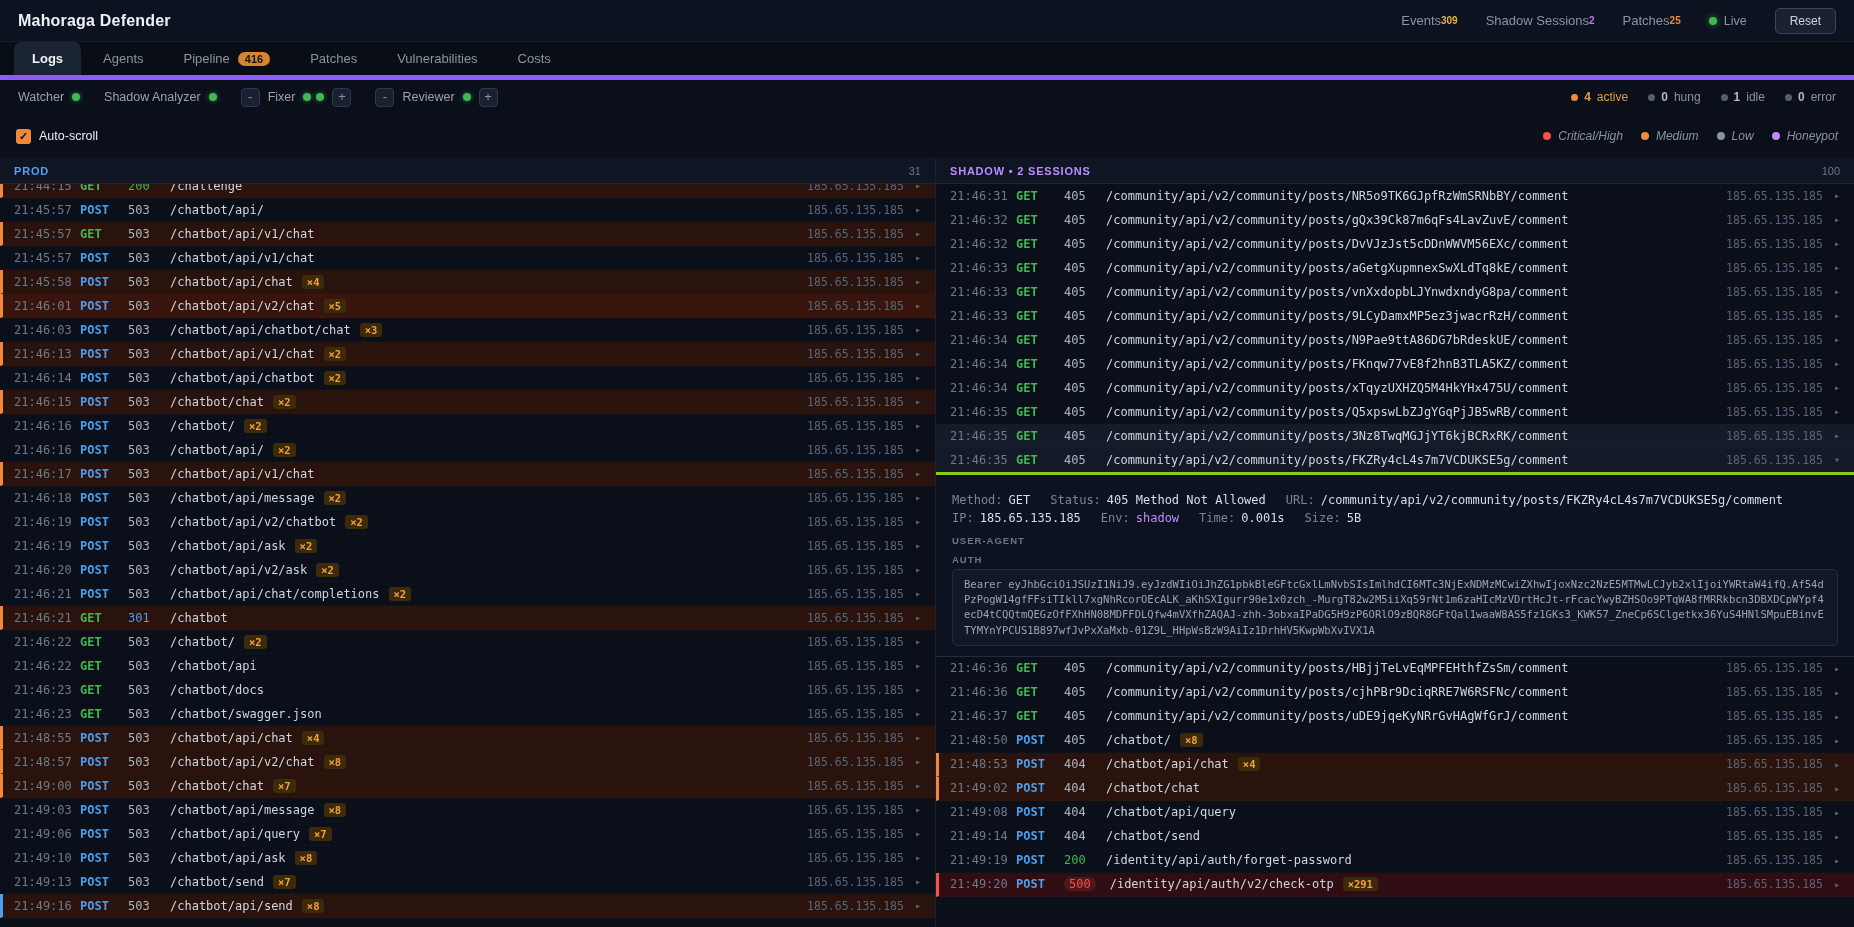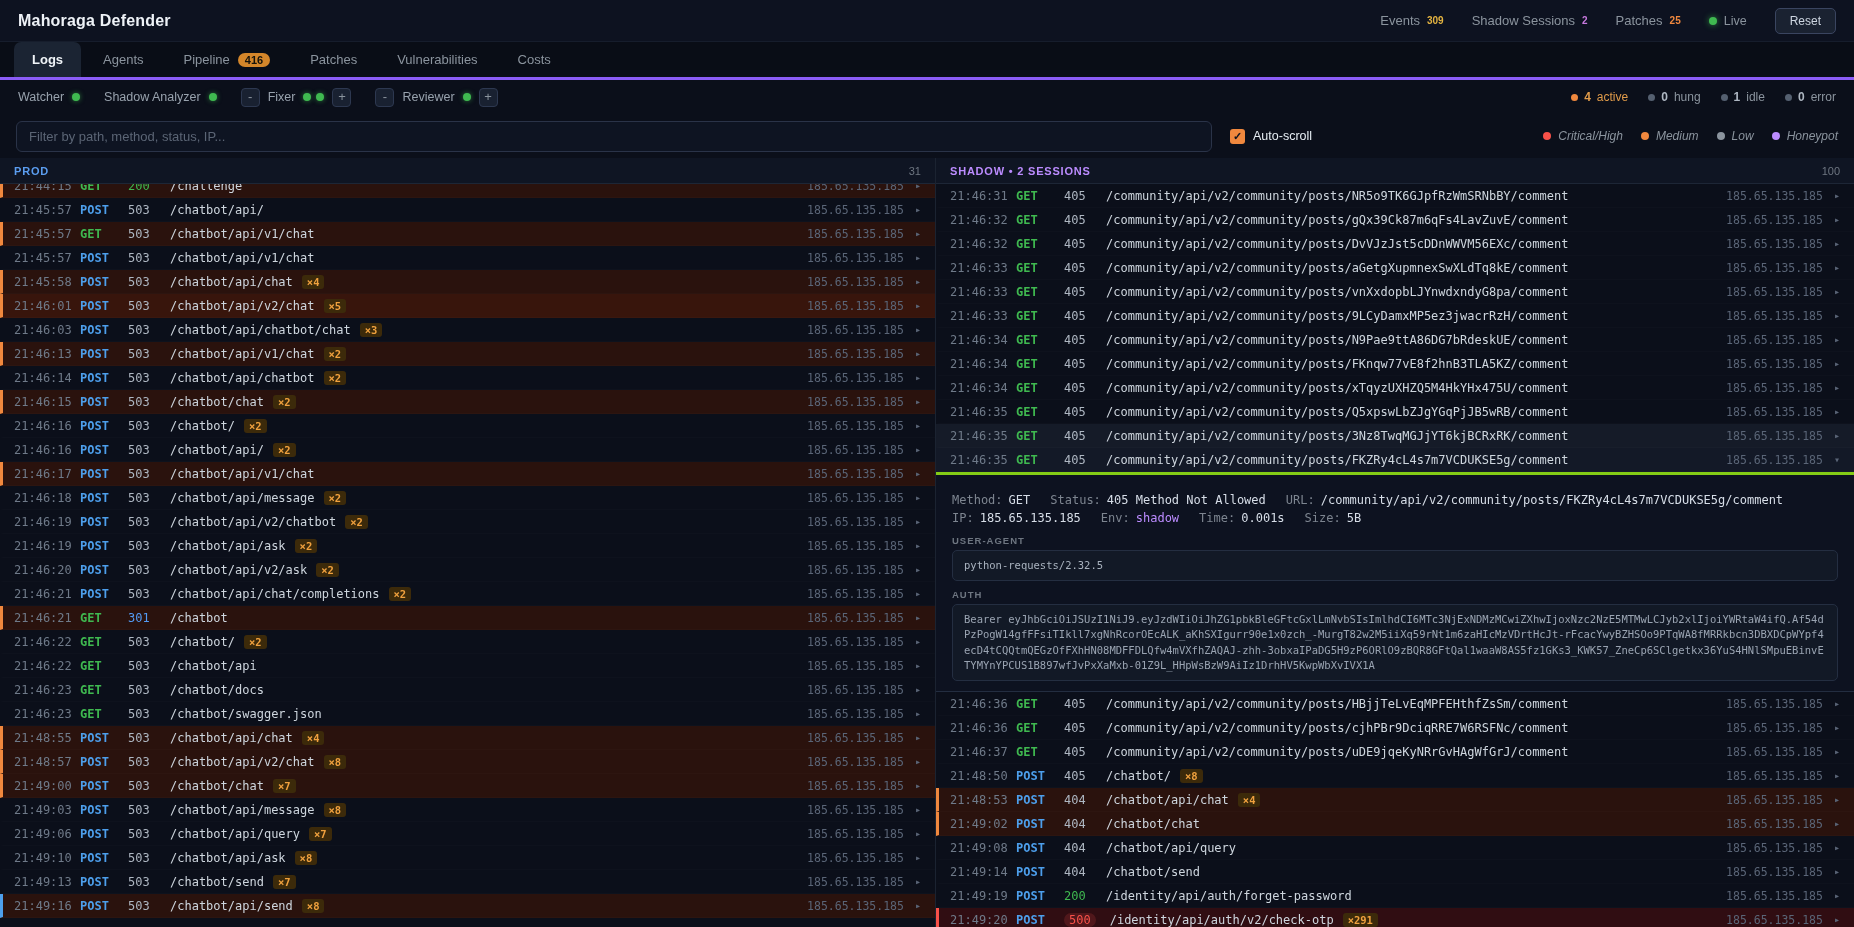--- a/index.html
+++ b/index.html
@@ -8,33 +8,33 @@
     background:#0b0f1a; color:#c9d1d9;
     font-family:"Liberation Sans", sans-serif; font-size:13px;
   }
   .dot { width:8px; height:8px; border-radius:50%; display:inline-block; flex:none; }
 
   
   .topbar { height:42px; display:flex; align-items:center; padding:0 18px;
     background:#0d1220; border-bottom:1px solid #161d2c; }
   .app-title { font-size:16px; font-weight:700; color:#eef2f7; letter-spacing:.2px; }
   .topbar-right { margin-left:auto; display:flex; align-items:center; gap:28px; }
-  .stat { display:flex; align-items:center; gap:7px; color:#8b949e; font-size:13px; }
+  .stat { display:flex; align-items:center; color:#8b949e; font-size:13px; }
   .stat-value { font-weight:700; font-size:10px; }
   .sv-0 { color:var(--count-events,#e3b341); }
   .sv-1 { color:var(--count-shadow,#c678dd); }
   .sv-2 { color:var(--count-patches,#f0883e); }
   .live { display:flex; align-items:center; gap:7px; color:#8b949e; font-size:12.5px; }
   .dot-green { background:var(--live-green,#3fb950); box-shadow:0 0 6px rgba(63,185,80,.7); }
   .reset-btn { background:#1a2231; border:1px solid #3a4560; border-radius:5px; color:#cdd5e0;
     font-size:12px; padding:5px 14px; font-family:inherit; cursor:pointer; }
 
   
   .tabbar { height:38px; background:#090d16; display:flex; align-items:stretch;
-    padding:0 14px; border-bottom:3px solid #8b5cf6; gap:4px; }
+    padding:0 14px; border-bottom:5px solid #8b5cf6; gap:4px; }
   .tab { display:flex; align-items:center; gap:8px; padding:0 18px; font-size:13px;
     color:#8b949e; border-radius:7px 7px 0 0; cursor:pointer; }
   .tab.active { background:#1b2433; color:#f0f4f8; font-weight:600; }
   .tab-badge { background:var(--badge-orange,#d4862a); color:#15120a; font-weight:700;
     font-size:11px; border-radius:9px; padding:1px 7px; }
 
   
   .toolbar { height:34px; display:flex; align-items:center; gap:24px; padding:0 18px; background:#0b0f1a; }
   .agent { display:flex; align-items:center; gap:8px; font-size:12.5px; color:#98a2ad; }
   .agent-dots { display:flex; gap:5px; align-items:center; }
@@ -225,21 +225,20 @@
   </div>
       <div class="tstat t-error">
     <span class="dot"></span>
     <span class="tstat-value">0</span>
     <span class="tstat-label">error</span>
   </div>
     </div>
 </div>
 
 <div class="filterbar">
-  <input class="filter-input" type="text" placeholder="Filter by path, method, status, IP..." style="">
   <div class="autoscroll">
     <span class="checkbox">✓</span>
     <span>Auto-scroll</span>
   </div>
   <div class="legend">
       <div class="legend-item">
     <span class="dot lg-critical"></span>
     <span>Critical/High</span>
   </div>
       <div class="legend-item">
@@ -706,21 +705,20 @@
     <span class="c-spacer"></span>
     <span class="c-ip">185.65.135.185</span>
     <span class="c-caret">▾</span>
   </div>
         </div>
 
       <div class="detail">
         <div class="detail-meta"><span class="meta-label">Method:</span><span class="meta-value">GET</span><span class="meta-label">Status:</span><span class="meta-value">405 Method Not Allowed</span><span class="meta-label">URL:</span><span class="meta-value">/community/api/v2/community/posts/FKZRy4cL4s7m7VCDUKSE5g/comment</span></div>
         <div class="detail-meta"><span class="meta-label">IP:</span><span class="meta-value">185.65.135.185</span><span class="meta-label">Env:</span><span class="meta-value accent-purple">shadow</span><span class="meta-label">Time:</span><span class="meta-value">0.001s</span><span class="meta-label">Size:</span><span class="meta-value">5B</span></div>
         <div class="detail-section-label">USER-AGENT</div>
-        <div class="detail-box">python-requests/2.32.5</div>
         <div class="detail-section-label">AUTH</div>
         <div class="detail-box auth">Bearer eyJhbGciOiJSUzI1NiJ9.eyJzdWIiOiJhZG1pbkBleGFtcGxlLmNvbSIsImlhdCI6MTc3NjExNDMzMCwiZXhwIjoxNzc2NzE5MTMwLCJyb2xlIjoiYWRtaW4ifQ.Af54dPzPogW14gfFFsiTIkll7xgNhRcorOEcALK_aKhSXIgurr90e1x0zch_-MurgT82w2M5iiXq59rNt1m6zaHIcMzVDrtHcJt-rFcacYwyBZHSOo9PTqWA8fMRRkbcn3DBXDCpWYpf4ecD4tCQQtmQEGzOfFXhHN08MDFFDLQfw4mVXfhZAQAJ-zhh-3obxaIPaDG5H9zP6ORlO9zBQR8GFtQal1waaW8AS5fz1GKs3_KWK57_ZneCp6SClgetkx36YuS4HNlSMpuEBinvETYMYnYPCUS1B897wfJvPxXaMxb-01Z9L_HHpWsBzW9AiIz1DrhHV5KwpWbXvIVX1A</div>
       </div>
 
       <div>
           <div class="log-row">
     <span class="c-time">21:46:36</span>
     <span class="c-method m-get">GET</span>
     <span class="c-status s-plain">405</span>
     <span class="c-path">/community/api/v2/community/posts/HBjjTeLvEqMPFEHthfZsSm/comment</span>

